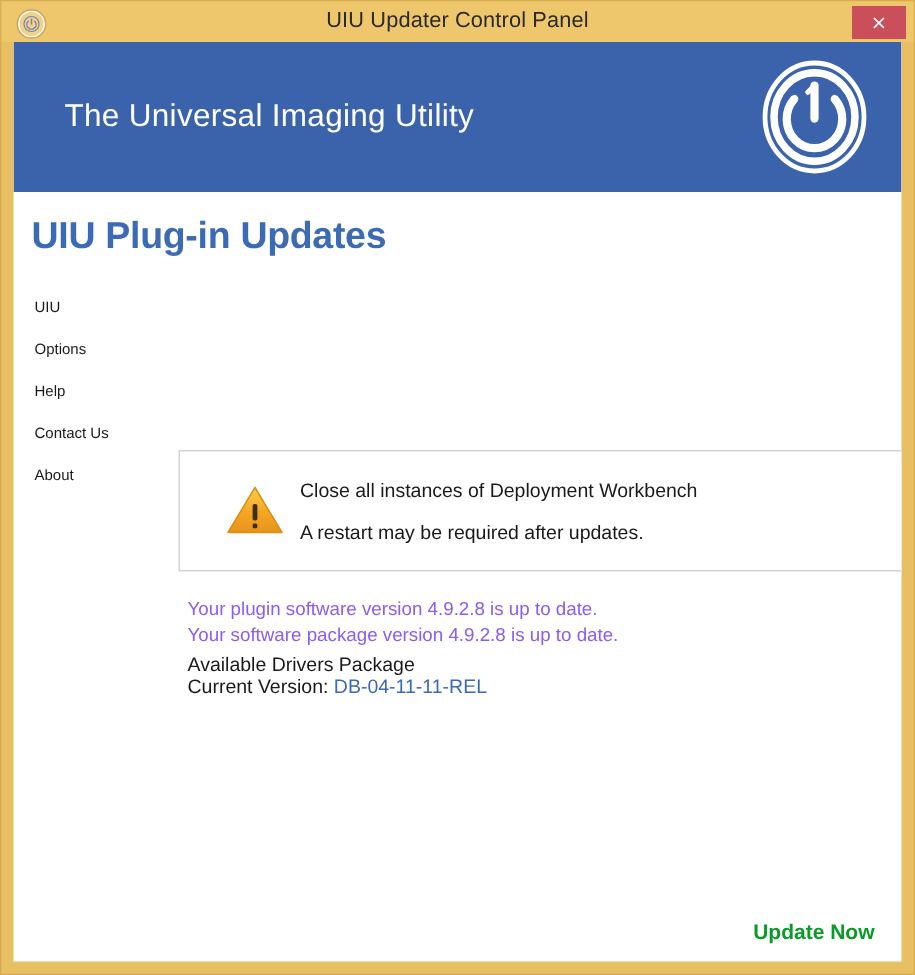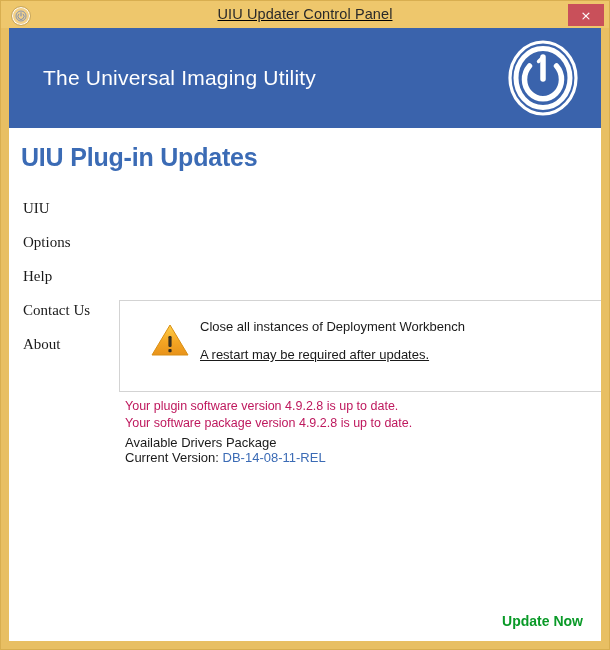--- a/index.html
+++ b/index.html
@@ -25,21 +25,20 @@
     border: 1px solid #d8ae50;
   }
 
   
   .titlebar {
     position: relative;
     height: 27px;
     background: #eec76c;
     display: flex;
     align-items: flex-start;
-    text-decoration: underline;
   }
   .titlebar-icon {
     position: absolute;
     left: 10px;
     top: 5px;
     width: 18px;
     height: 18px;
     border-radius: 50%;
     background: #f2d089;
     border: 1px solid #bfa濃;
@@ -122,26 +121,25 @@
   }
 
   
   .sidebar {
     position: absolute;
     left: 14px;
     top: 172px;
     width: 92px;
   }
   .sidebar-item {
-    font-size: 15px;
+    font-size: 10px;
     color: #1a1a1a;
     margin-bottom: 17px;
     cursor: pointer;
     white-space: nowrap;
-    font-family: Liberation Serif, serif;
   }
 
   
   .main {
     position: absolute;
     left: 110px;
     top: 168px;
     right: 10px;
   }
   .main-heading {
@@ -155,21 +153,21 @@
     color: #1a1a1a;
     margin: 0;
   }
 
   
   .warn-box {
     position: absolute;
     left: 110px;
     top: 272px;
     width: 483px;
-    height: 92px;
+    height: 81px;
     box-sizing: border-box;
     border: 1px solid #d3d3d3;
     background: #ffffff;
   }
   .warn-icon {
     position: absolute;
     left: 30px;
     top: 21px;
     width: 40px;
     height: 36px;
@@ -178,31 +176,31 @@
     position: absolute;
     left: 80px;
     top: 18px;
   }
   .warn-line {
     font-size: 13px;
     color: #1a1a1a;
     margin-bottom: 13px;
     white-space: nowrap;
   }
-  .warn-line:last-child { margin-bottom: 0; text-decoration: underline; }
+  .warn-line:last-child { margin-bottom: 0; }
 
   
   .status {
     position: absolute;
     left: 116px;
     top: 370px;
   }
   .status-ok {
     font-size: 12.5px;
-    color: #be185d;
+    color: #8b5cf6;
     line-height: 17px;
     white-space: nowrap;
   }
   .status-block {
     margin-top: 3px;
   }
   .status-label {
     font-size: 13px;
     color: #1a1a1a;
     line-height: 15px;
@@ -287,21 +285,21 @@
       </div>
     </div>
 
     <div class="status">
       <div class="status-ok">Your plugin software version 4.9.2.8 is up to date.</div>
       <div class="status-ok">Your software package version 4.9.2.8 is up to date.</div>
       <div class="status-block">
         <div class="status-label">Available Drivers Package</div>
         <div class="status-label">
           <span>Current Version:</span>
-          <span class="val">DB-14-08-11-REL</span>
+          <span class="val">DB-04-11-11-REL</span>
         </div>
       </div>
     </div>
 
     <div class="update-now">Update Now</div>
 
   </div>
 </div>
 
 </body></html>

